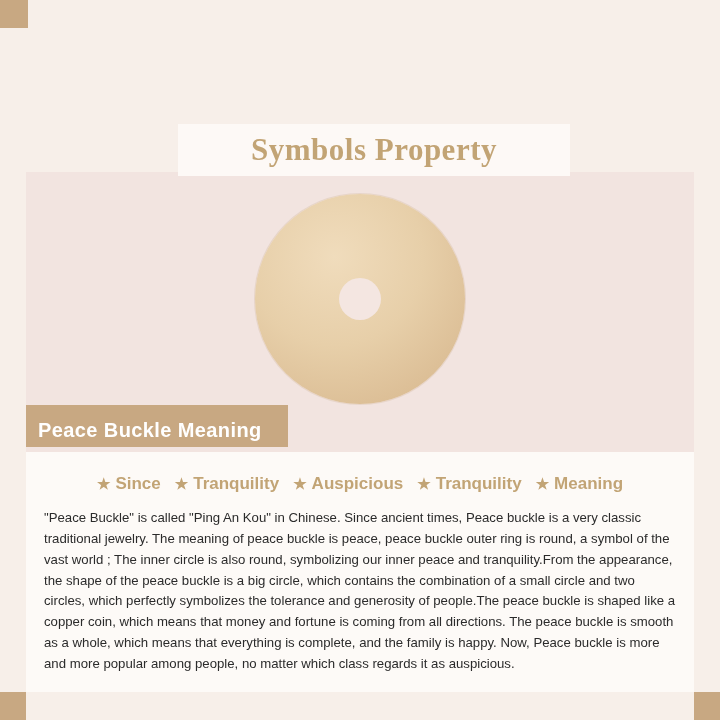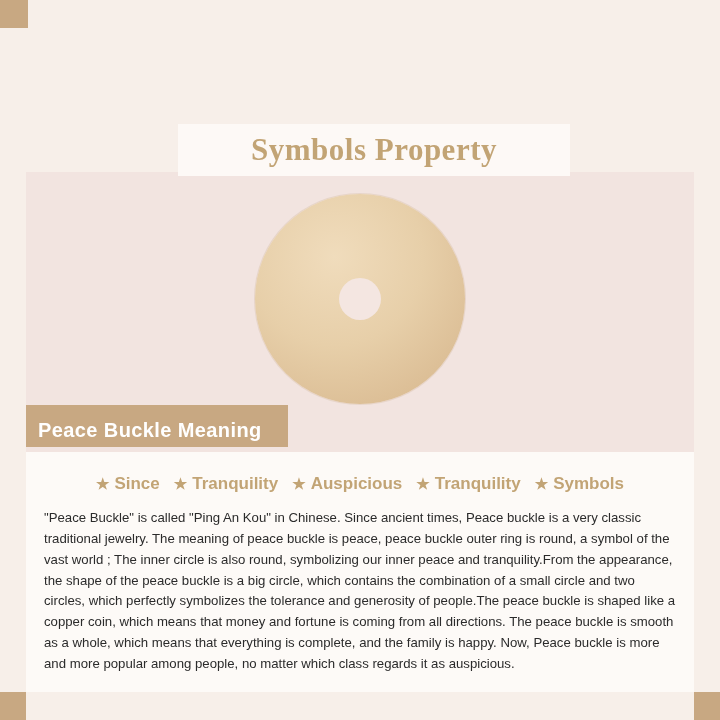--- a/index.html
+++ b/index.html
@@ -223,21 +223,21 @@
       <div class="kw">
         <span class="star">★</span>
         <span>Auspicious</span>
       </div>
       <div class="kw">
         <span class="star">★</span>
         <span>Tranquility</span>
       </div>
       <div class="kw">
         <span class="star">★</span>
-        <span>Symbols</span>
+        <span>Meaning</span>
       </div>
     </div>
     <p class="body-text">"Peace Buckle" is called "Ping An Kou" in Chinese. Since ancient times, Peace buckle is a very classic traditional jewelry. The meaning of peace buckle is peace, peace buckle outer ring is round, a symbol of the vast world ; The inner circle is also round, symbolizing our inner peace and tranquility.From the appearance, the shape of the peace buckle is a big circle, which contains the combination of a small circle and two circles, which perfectly symbolizes the tolerance and generosity of people.The peace buckle is shaped like a copper coin, which means that money and fortune is coming from all directions. The peace buckle is smooth as a whole, which means that everything is complete, and the family is happy. Now, Peace buckle is more and more popular among people, no matter which class regards it as auspicious.</p>
   </div>
 
   <div class="bottom-strip"></div>
   <div class="bottom-strip-white"></div>
 </div>
 
 </body></html>

